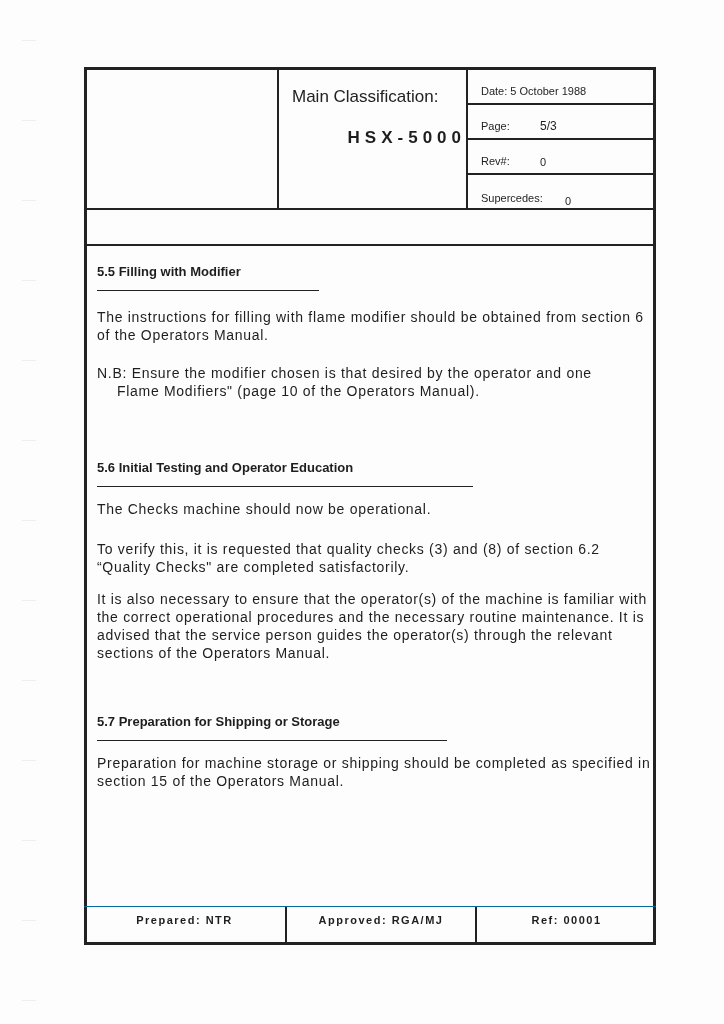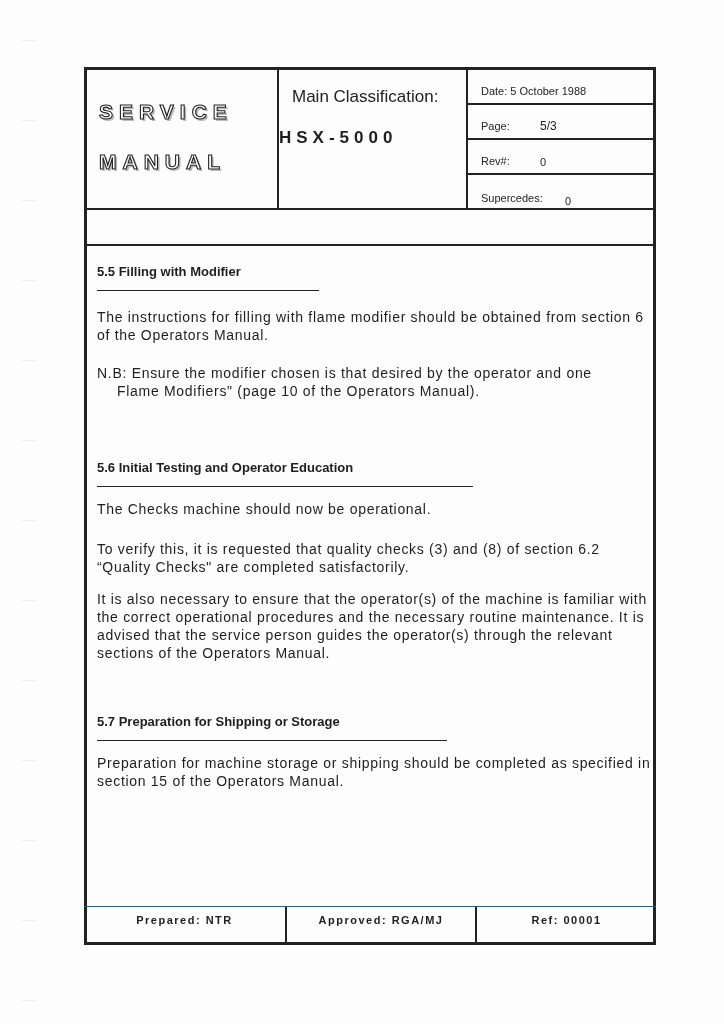--- a/index.html
+++ b/index.html
@@ -13,21 +13,21 @@
   }
   .hdr { position:absolute; left:0; top:0; width:100%; height:140px; border-bottom:2px solid #222; box-sizing:border-box; }
   .hdr .c1 { position:absolute; left:0; top:0; width:192px; height:100%; border-right:2px solid #222; box-sizing:border-box; }
   .hdr .c2 { position:absolute; left:192px; top:0; width:189px; height:100%; border-right:2px solid #222; box-sizing:border-box; }
   .hdr .c3 { position:absolute; left:381px; top:0; right:0; height:100%; }
   .title-line {
     position:absolute; left:12px; font-size:21px; font-weight:bold; letter-spacing:6px;
     color:#fff; -webkit-text-stroke:1.1px #222; text-shadow:2px 2px 0 #bbb;
   }
   .mc-label { position:absolute; left:13px; top:17px; font-size:17px; color:#222; }
-  .model { position:absolute; left:0; width:100%; text-align:left; top:58px; font-size:17px; font-weight:bold; letter-spacing:5px; }
+  .model { position:absolute; left:0; width:100%; text-align:right; top:58px; font-size:17px; font-weight:bold; letter-spacing:5px; }
   .row { position:absolute; left:0; right:0; height:35px; border-bottom:2px solid #222; box-sizing:border-box; font-size:11px; }
   .row:last-child { border-bottom:none;text-decoration:underline; }
   .row .lbl { position:absolute; left:13px; bottom:6px; }
   .row .val { position:absolute; bottom:5px;text-align:center; }
   .blank-row { position:absolute; left:0; top:140px; width:100%; height:36px; border-bottom:2px solid #222; box-sizing:border-box; }
   .body { position:absolute; left:10px; top:198px; right:10px; font-size:14px; letter-spacing:0.7px; line-height:18px; }
   .sec-h {
     position:absolute; font-size:13px; font-weight:bold; letter-spacing:0; text-decoration:none;
     border-bottom:1.5px solid #222; line-height:15px; padding-bottom:11px;
   }
@@ -54,22 +54,20 @@
     <span style="top:680px"></span>
     <span style="top:760px"></span>
     <span style="top:840px"></span>
     <span style="top:920px"></span>
     <span style="top:1000px"></span>
 </div>
 
 <div class="frame">
   <div class="hdr">
     <div class="c1">
-      <div class="title-line" style="top:30px">SERVICE</div>
-      <div class="title-line" style="top:80px">MANUAL</div>
     </div>
     <div class="c2">
       <div class="mc-label">Main Classification:</div>
       <div class="model">HSX-5000</div>
     </div>
     <div class="c3">
       <div class="row" style="top:0">
         <span class="lbl">Date: 5 October 1988</span>
       </div>
       <div class="row" style="top:35px">

